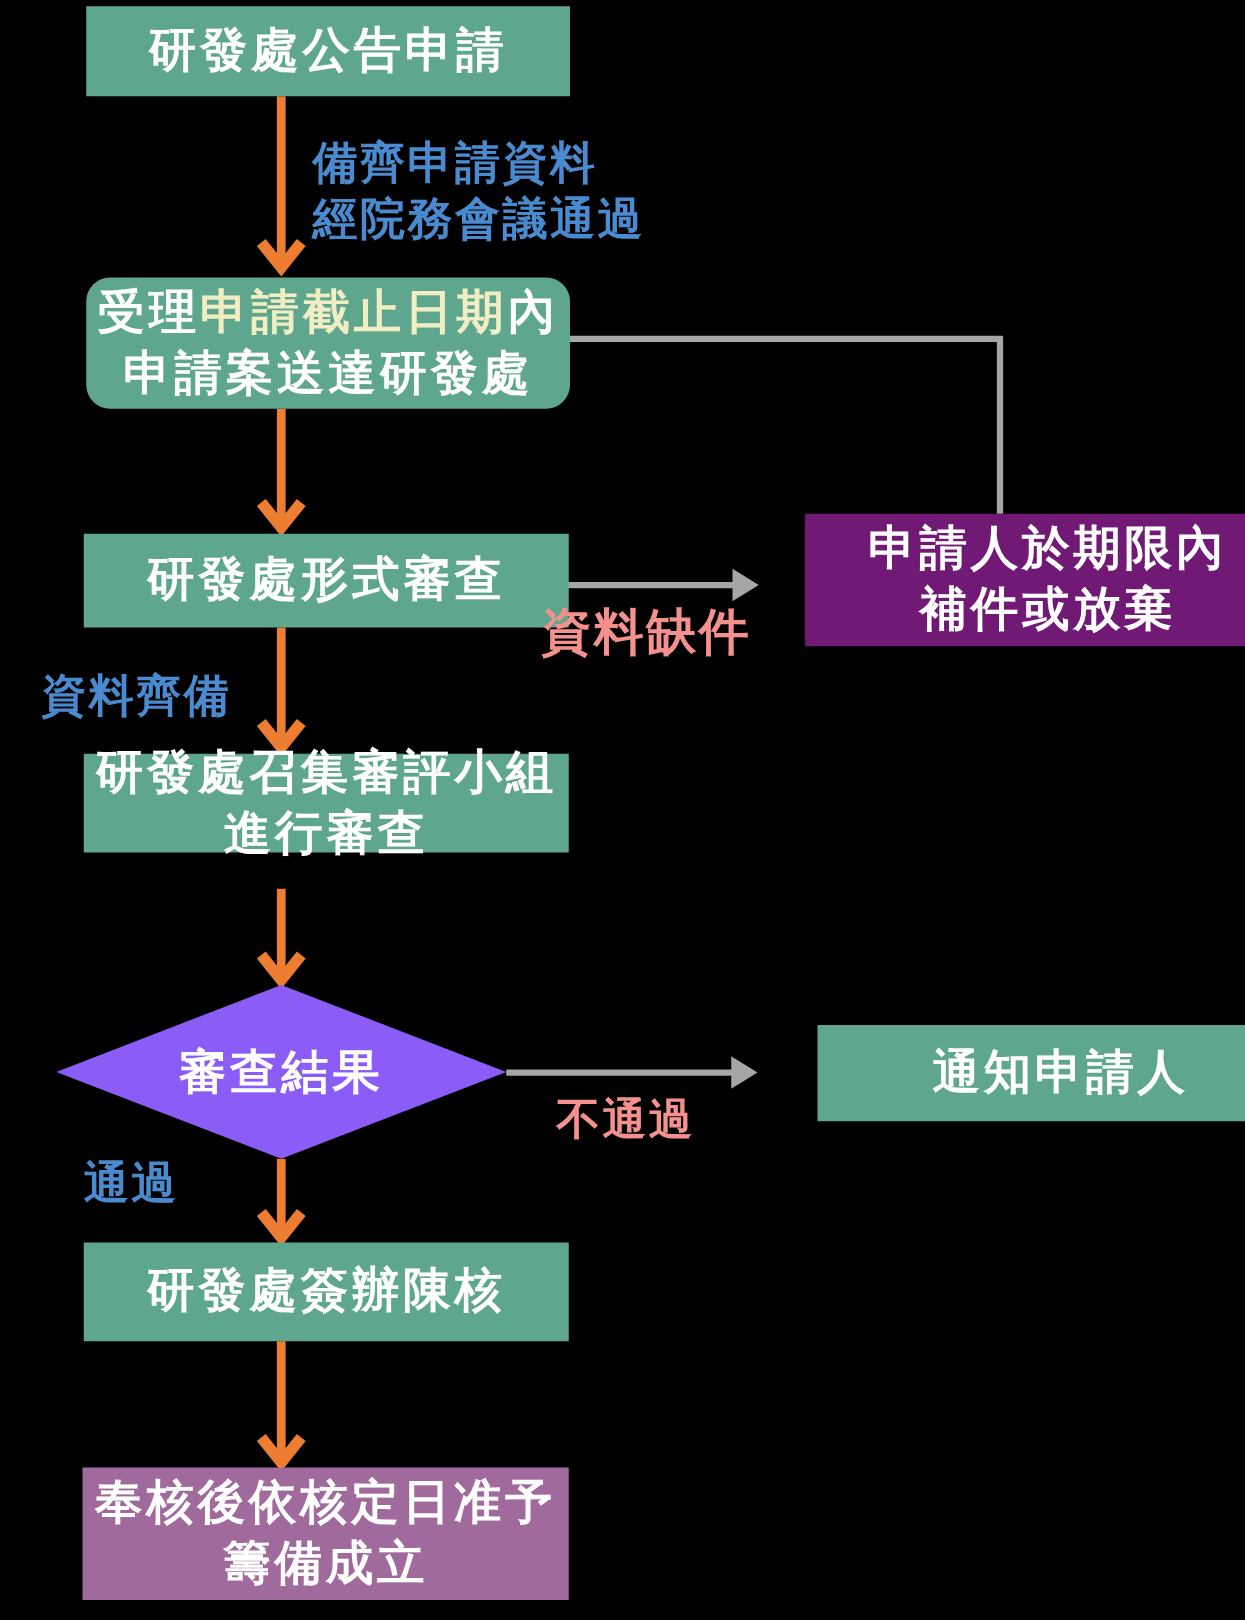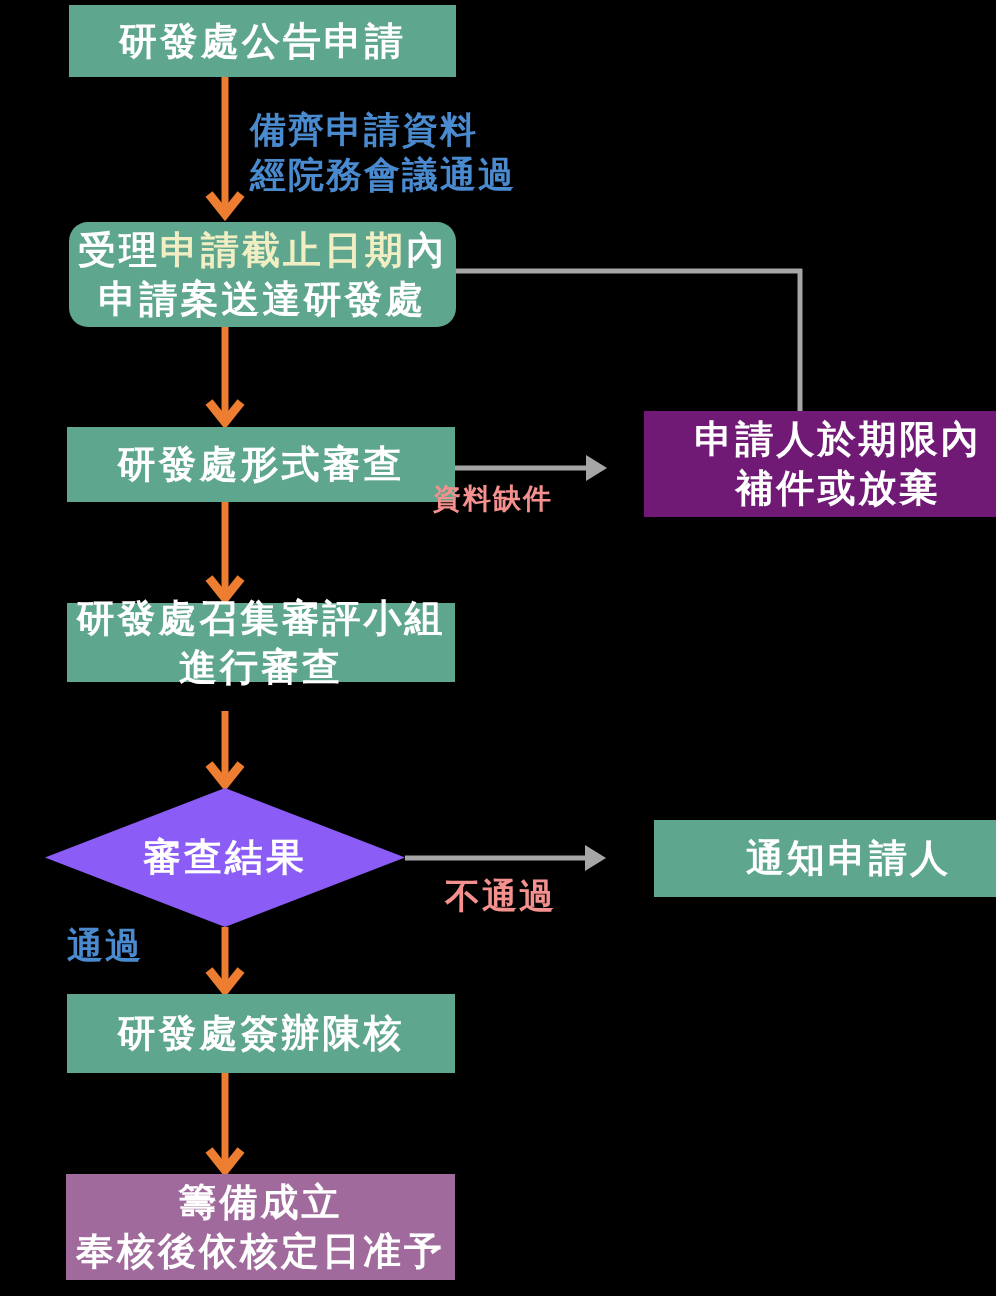--- a/index.html
+++ b/index.html
@@ -105,29 +105,30 @@
 
   <div class="node green" style="left:618px;top:820px;width:389px;height:77px;">
     <div>通知申請人</div>
   </div>
 
   <div class="node green" style="left:31px;top:994px;width:388px;height:79px;">
     <div>研發處簽辦陳核</div>
   </div>
 
   <div class="node purple" style="left:30px;top:1174px;width:389px;height:106px;">
+    <div>奉核後依核定日准予</div>
     <div>籌備成立</div>
-    <div>奉核後依核定日准予</div>
   </div>
 
   <div class="edge-label lbl-blue" style="left:250px;top:107px;font-size:36px;">
     <div>備齊申請資料</div>
     <div>經院務會議通過</div>
   </div>
 
-  <div class="edge-label lbl-pink" style="left:433px;top:481px;font-size:28px;">資料缺件</div>
+  <div class="edge-label lbl-pink" style="left:433px;top:481px;font-size:40px;">資料缺件</div>
 
+  <div class="edge-label lbl-blue" style="left:33px;top:534px;font-size:36px;">資料齊備</div>
 
   <div class="edge-label lbl-pink" style="left:445px;top:874px;font-size:35px;">不通過</div>
 
   <div class="edge-label lbl-blue" style="left:67px;top:923px;font-size:36px;">通過</div>
 
 </div>
 
 </body></html>

